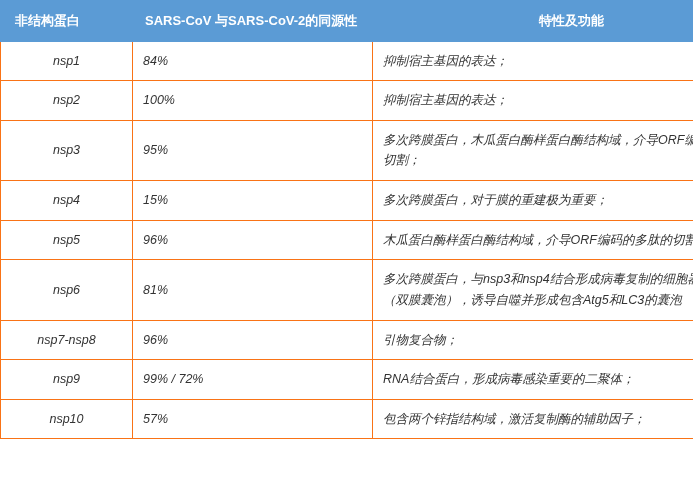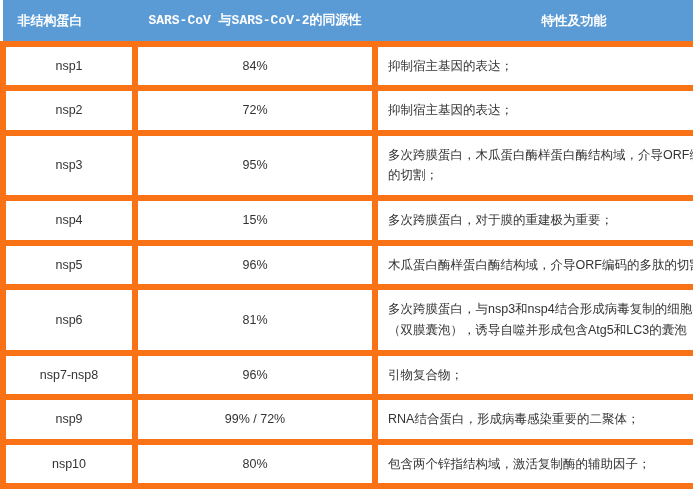--- a/index.html
+++ b/index.html
@@ -33,42 +33,42 @@
     line-height: 1.5;
     vertical-align: middle;
   }
   table.data-table th.col-head-protein {
     width: 105px;
     text-align: left;
     padding-left: 14px;
   }
   table.data-table th.col-head-homology {
     width: 215px;
-    text-align: center;
+    text-align: left;
     padding-left: 12px;
-    font-family: Liberation Mono, monospace;
   }
   table.data-table th.col-head-function {
     width: 373px;
     text-align: center;
   }
   table.data-table td {
-    border: 6px solid #f97316;
+    border: 1px solid #f97316;
     font-size: 12.5px;
     color: #333333;
     padding: 9px 10px;
     line-height: 1.65;
     vertical-align: middle;
+    font-style: italic;
   }
   td.cell-protein {
     text-align: center;
     width: 105px;
   }
   td.cell-homology {
-    text-align: center;
+    text-align: left;
     width: 215px;
   }
   td.cell-function {
     text-align: left;
     width: 373px;
     padding-left: 12px;
     padding-right: 14px;
   }
 </style>
 </head>
@@ -84,21 +84,21 @@
       </tr>
     </thead>
     <tbody>
       <tr>
         <td class="cell-protein">nsp1</td>
         <td class="cell-homology">84%</td>
         <td class="cell-function">抑制宿主基因的表达；</td>
       </tr>
       <tr>
         <td class="cell-protein">nsp2</td>
-        <td class="cell-homology">72%</td>
+        <td class="cell-homology">100%</td>
         <td class="cell-function">抑制宿主基因的表达；</td>
       </tr>
       <tr>
         <td class="cell-protein">nsp3</td>
         <td class="cell-homology">95%</td>
         <td class="cell-function">多次跨膜蛋白，木瓜蛋白酶样蛋白酶结构域，介导ORF编码的多肽的切割；</td>
       </tr>
       <tr>
         <td class="cell-protein">nsp4</td>
         <td class="cell-homology">15%</td>
@@ -119,18 +119,18 @@
         <td class="cell-homology">96%</td>
         <td class="cell-function">引物复合物；</td>
       </tr>
       <tr>
         <td class="cell-protein">nsp9</td>
         <td class="cell-homology">99% / 72%</td>
         <td class="cell-function">RNA结合蛋白，形成病毒感染重要的二聚体；</td>
       </tr>
       <tr>
         <td class="cell-protein">nsp10</td>
-        <td class="cell-homology">80%</td>
+        <td class="cell-homology">57%</td>
         <td class="cell-function">包含两个锌指结构域，激活复制酶的辅助因子；</td>
       </tr>
     </tbody>
   </table>
 </div>
 
 </body></html>

